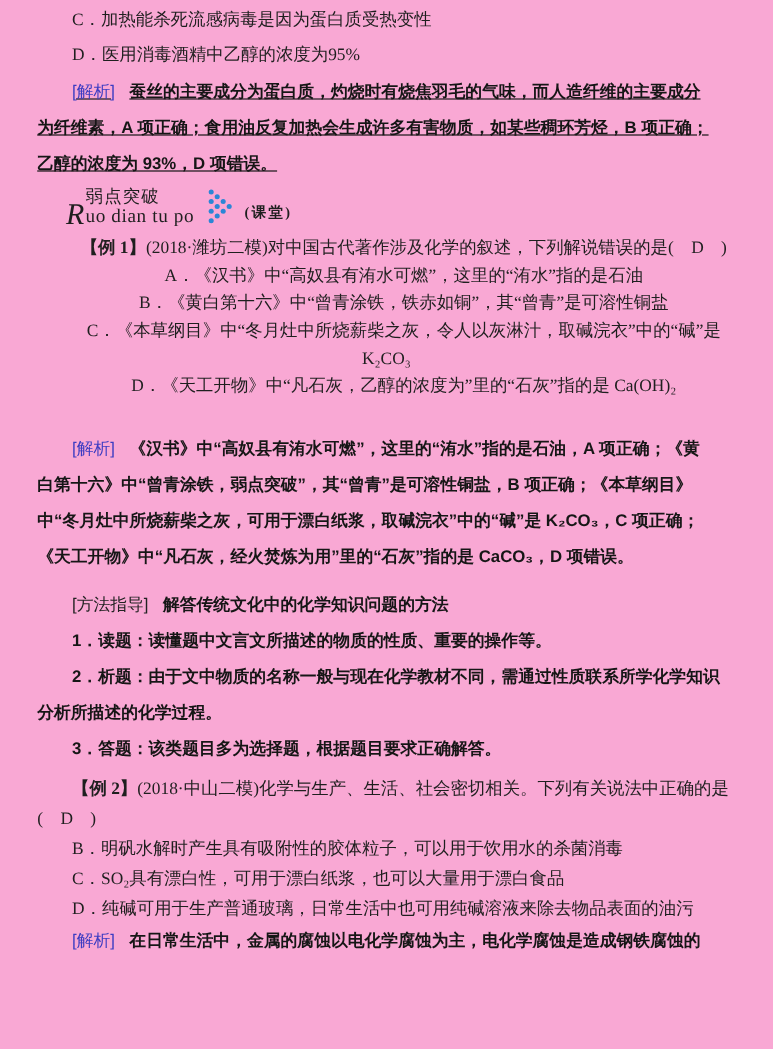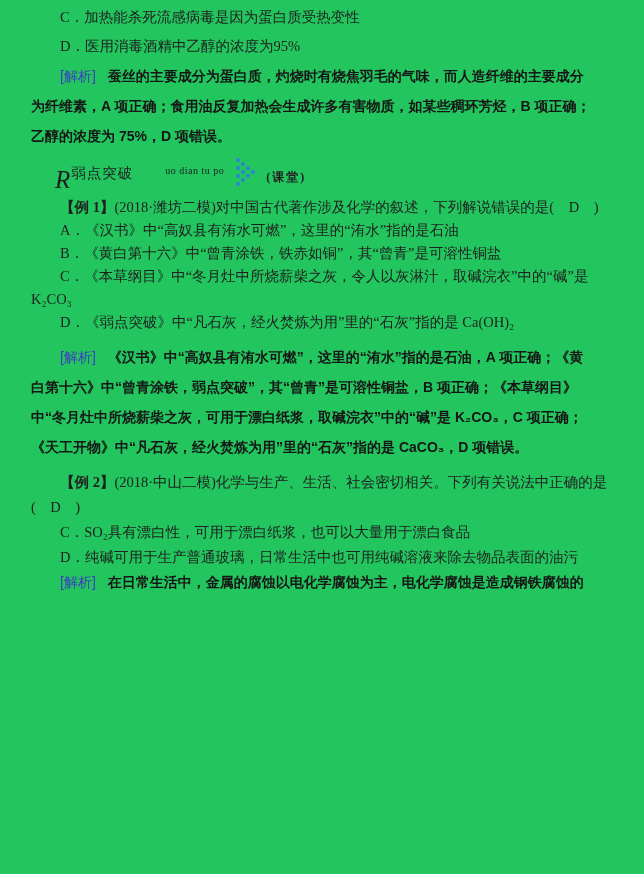--- a/index.html
+++ b/index.html
@@ -1,64 +1,64 @@
 <!DOCTYPE html>
 <html><head>
 <meta charset="utf-8">
 <style>
   html,body{margin:0;padding:0;background:#ffffff;}
   body{
     width:644px;height:874px;overflow:hidden;
     font-family:"Liberation Serif","DejaVu Serif",serif;
     color:#1f1f1f;font-size:14.5px;
   }
-  .page{width:644px;height:874px;box-sizing:border-box;padding:3px 31px 0 31px;background:#22c55e;}
+  .page{width:644px;height:874px;box-sizing:border-box;padding:3px 31px 0 31px;background:#f9a8d4;}
   .ln{white-space:nowrap;display:block;}
   .ind{padding-left:29px;}
   .song{font-family:"Liberation Serif","DejaVu Serif",serif;}
   .hei{font-family:"Liberation Sans","DejaVu Sans",sans-serif;font-weight:600;color:#161616;font-size:14px;}
   .bold{font-weight:bold;}
   .tag-blue{color:#3c3cc2;font-family:"Liberation Sans","DejaVu Sans",sans-serif;margin-right:12px;font-size:14px;}
   .tag-black{color:#222;font-family:"Liberation Sans","DejaVu Sans",sans-serif;margin-right:12px;font-size:14px;}
 
   .sec-top .ln{height:29px;line-height:29px;}
-  .sec-an1 .ln{height:30px;line-height:30px;}
-  .sec-ex1q .ln{height:23px;line-height:23px;}
-  .sec-an2{margin-top:8px;}
+  .sec-an1 .ln{height:30px;line-height:30px;text-decoration:underline;}
+  .sec-ex1q .ln{height:23px;line-height:23px;text-align:center;}
+  .sec-an2{margin-top:24px;}
   .sec-an2 .ln{height:30px;line-height:30px;}
   .sec-method{margin-top:10px;}
   .sec-method .ln{height:30px;line-height:30px;}
   .sec-ex2{margin-top:8px;}
   .sec-ex2 .ln{height:25px;line-height:25px;}
 
   .banner{height:45px;display:flex;align-items:center;padding-left:24px;}
   .banner-r{font-size:25px;font-style:italic;line-height:1;margin-right:1px;transform:translateY(6px);}
-  .banner-stack{display:inline-flex;line-height:1.05;margin-right:10px;}
+  .banner-stack{display:inline-flex;flex-direction:column;line-height:1.05;margin-right:10px;}
   .banner-cn{font-size:14.5px;letter-spacing:1px;}
-  .banner-py{font-size:10px;letter-spacing:0.5px;margin-left:32px;}
+  .banner-py{font-size:16px;letter-spacing:0.5px;}
   .dots-icon{margin-right:8px;transform:translateY(-2px);}
   .dots-icon circle{fill:#2b86d6;}
   .banner-suffix{font-weight:bold;font-size:12px;transform:translateY(4px);letter-spacing:2px;}
 </style>
 </head>
 <body>
 
 <div class="page">
 
   <section class="sec-top">
     <div class="ln ind song">C．加热能杀死流感病毒是因为蛋白质受热变性</div>
     <div class="ln ind song">D．医用消毒酒精中乙醇的浓度为95%</div>
   </section>
 
   <section class="sec-an1">
     <div class="ln ind">
       <span class="tag-blue">[解析]</span><span class="hei">蚕丝的主要成分为蛋白质，灼烧时有烧焦羽毛的气味，而人造纤维的主要成分</span>
     </div>
     <div class="ln hei">为纤维素，A 项正确；食用油反复加热会生成许多有害物质，如某些稠环芳烃，B 项正确；</div>
-    <div class="ln hei">乙醇的浓度为 75%，D 项错误。</div>
+    <div class="ln hei">乙醇的浓度为 93%，D 项错误。</div>
   </section>
 
   <div class="banner">
     <span class="banner-r">R</span>
     <span class="banner-stack">
       <span class="banner-cn">弱点突破</span>
       <span class="banner-py">uo dian tu po</span>
     </span>
     <svg class="dots-icon" width="24" height="32" viewBox="0 0 24 32">
       <circle cx="4" cy="4" r="2.1"></circle>
@@ -76,38 +76,48 @@
   </div>
 
   <section class="sec-ex1q">
     <div class="ln ind song">
       <span class="bold">【例 1】</span><span>(2018·潍坊二模)对中国古代著作涉及化学的叙述，下列解说错误的是(　D　)</span>
     </div>
     <div class="ln ind song">A．《汉书》中“高奴县有洧水可燃”，这里的“洧水”指的是石油</div>
     <div class="ln ind song">B．《黄白第十六》中“曾青涂铁，铁赤如铜”，其“曾青”是可溶性铜盐</div>
     <div class="ln ind song">C．《本草纲目》中“冬月灶中所烧薪柴之灰，令人以灰淋汁，取碱浣衣”中的“碱”是</div>
     <div class="ln song">K₂CO₃</div>
-    <div class="ln ind song">D．《弱点突破》中“凡石灰，经火焚炼为用”里的“石灰”指的是 Ca(OH)₂</div>
+    <div class="ln ind song">D．《天工开物》中“凡石灰，乙醇的浓度为”里的“石灰”指的是 Ca(OH)₂</div>
   </section>
 
   <section class="sec-an2">
     <div class="ln ind">
       <span class="tag-blue">[解析]</span><span class="hei">《汉书》中“高奴县有洧水可燃”，这里的“洧水”指的是石油，A 项正确；《黄</span>
     </div>
     <div class="ln hei">白第十六》中“曾青涂铁，弱点突破”，其“曾青”是可溶性铜盐，B 项正确；《本草纲目》</div>
     <div class="ln hei">中“冬月灶中所烧薪柴之灰，可用于漂白纸浆，取碱浣衣”中的“碱”是 K₂CO₃，C 项正确；</div>
     <div class="ln hei">《天工开物》中“凡石灰，经火焚炼为用”里的“石灰”指的是 CaCO₃，D 项错误。</div>
   </section>
 
+  <section class="sec-method">
+    <div class="ln ind">
+      <span class="tag-black">[方法指导]</span><span class="hei">解答传统文化中的化学知识问题的方法</span>
+    </div>
+    <div class="ln ind hei">1．读题：读懂题中文言文所描述的物质的性质、重要的操作等。</div>
+    <div class="ln ind hei">2．析题：由于文中物质的名称一般与现在化学教材不同，需通过性质联系所学化学知识</div>
+    <div class="ln hei">分析所描述的化学过程。</div>
+    <div class="ln ind hei">3．答题：该类题目多为选择题，根据题目要求正确解答。</div>
+  </section>
 
   <section class="sec-ex2">
     <div class="ln ind song">
       <span class="bold">【例 2】</span><span>(2018·中山二模)化学与生产、生活、社会密切相关。下列有关说法中正确的是</span>
     </div>
     <div class="ln song">(　D　)</div>
+    <div class="ln ind song">B．明矾水解时产生具有吸附性的胶体粒子，可以用于饮用水的杀菌消毒</div>
     <div class="ln ind song">C．SO₂具有漂白性，可用于漂白纸浆，也可以大量用于漂白食品</div>
     <div class="ln ind song">D．纯碱可用于生产普通玻璃，日常生活中也可用纯碱溶液来除去物品表面的油污</div>
     <div class="ln ind">
       <span class="tag-blue">[解析]</span><span class="hei">在日常生活中，金属的腐蚀以电化学腐蚀为主，电化学腐蚀是造成钢铁腐蚀的</span>
     </div>
   </section>
 
 </div>
 
 </body></html>

